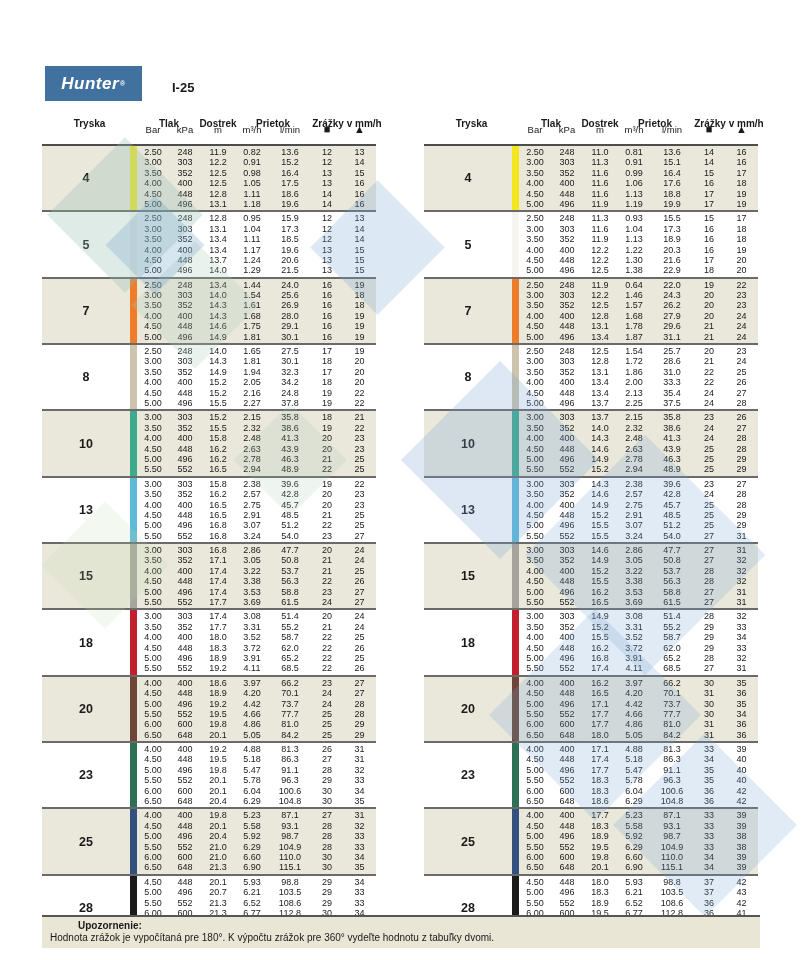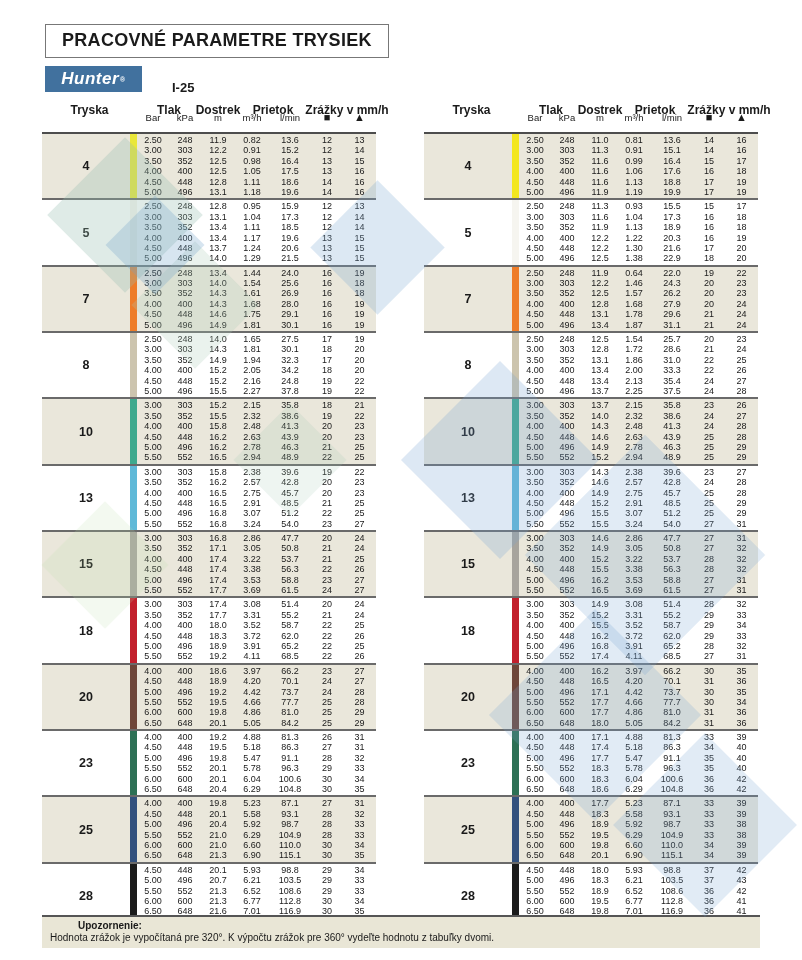--- a/index.html
+++ b/index.html
@@ -3,32 +3,32 @@
 <meta charset="utf-8">
 <style>
   * { margin:0; padding:0; box-sizing:border-box; }
   html,body { background:#ffffff; }
   body { font-family:"Liberation Sans", sans-serif; color:#1a1a1a; }
   .page { position:relative; width:802px; height:960px; background:#ffffff; overflow:hidden; }
 
   
   .title-box { position:absolute; left:45px; top:24px; border:1px solid #777; background:#fff;
                padding:5px 16px 6px 16px; font-size:18px; font-weight:bold; letter-spacing:.3px; z-index:3; }
-  .logo { position:absolute; left:45px; top:66px; width:97px; height:26px; background:#41719e;
+  .logo { position:absolute; left:45px; top:66px; width:97px; height:35px; background:#41719e;
           color:#fff; display:flex; align-items:center; justify-content:center;
           font-weight:bold; font-style:italic; font-size:17px; letter-spacing:.5px; z-index:3; }
   .logo sup { font-size:7px; font-style:normal; margin-left:1px; }
   .tbl-title { position:absolute; top:80px; font-size:13px; font-weight:bold; z-index:3; }
   .tbl-title.t1 { left:172px; }
   .tbl-title.t2 { left:425px; width:334px; text-align:center; }
 
   
   .tables { position:absolute; left:42px; top:100px; display:flex; gap:48px; z-index:2; }
   .ptable { width:334px; }
-  .hrow1 { display:flex; align-items:flex-end; height:17px; font-weight:bold; font-size:12px; }
+  .hrow1 { display:flex; align-items:flex-end; height:17px; font-weight:bold; font-size:10px;margin-top:12px; }
   .hrow2 { display:flex; align-items:center; height:15px; font-size:9.5px; padding-bottom:15px; }
   .hcell { display:flex; justify-content:center; white-space:nowrap; flex-shrink:0; }
   .w-label { width:95px; }
   .w-tlak { width:64px; } .w-dostrek { width:34px; } .w-prietok { width:76px; } .w-zrazky { width:72px; }
   .glyph { font-size:11px; line-height:11px; }
   .thead { border-bottom:2px solid #4d4d4d; }
   .tbody { border-bottom:2px solid #6a6a6a; }
   .group { display:flex; }
   .group + .group { border-top:2px solid #6a6a6a; }
   .group.shaded { background:#eae7db; }
@@ -49,21 +49,20 @@
 
   
   .wm { position:absolute; pointer-events:none; z-index:4; }
   .dia { position:absolute; transform:rotate(45deg); }
 </style>
 </head>
 <body>
 
 <div class="page">
 
-  <div class="title-box">PRACOVNÉ PARAMETRE TRYSIEK</div>
 
   <div class="logo">
     <span>Hunter</span>
       <sup>®</sup>
   </div>
 
   <div class="tbl-title t1">I-25</div>
 
   <div class="tables">
 
@@ -1600,21 +1599,21 @@
               </div>
             </div>
           </div>
         </div>
     </div>
 
   </div>
 
   <div class="note">
     <b>Upozornenie:</b>
-    <span>Hodnota zrážok je vypočítaná pre 320°. K výpočtu zrážok pre 360° vydeľte hodnotu z tabuľky dvomi.</span>
+    <span>Hodnota zrážok je vypočítaná pre 180°. K výpočtu zrážok pre 360° vydeľte hodnotu z tabuľky dvomi.</span>
   </div>
 
   <div class="wm" style="left:0;top:0;width:802px;height:960px;">
     <div class="dia" style="left:70px;top:160px;width:110px;height:110px;background:rgba(150,190,175,0.30);"></div>
     <div class="dia" style="left:150px;top:260px;width:90px;height:90px;background:rgba(170,205,185,0.25);"></div>
     <div class="dia" style="left:120px;top:210px;width:70px;height:70px;background:rgba(110,160,200,0.28);"></div>
     <div class="dia" style="left:330px;top:200px;width:95px;height:95px;background:rgba(120,165,210,0.26);"></div>
     <div class="dia" style="left:430px;top:390px;width:140px;height:140px;background:rgba(120,165,210,0.25);"></div>
     <div class="dia" style="left:560px;top:470px;width:170px;height:170px;background:rgba(120,165,210,0.22);"></div>
     <div class="dia" style="left:520px;top:640px;width:150px;height:150px;background:rgba(120,165,210,0.22);"></div>

